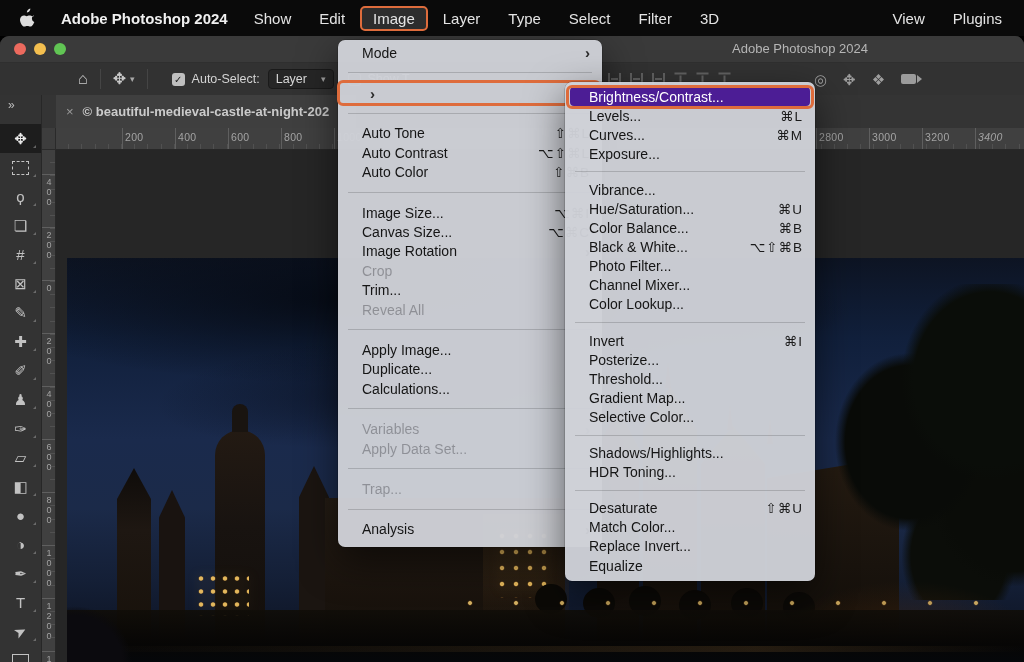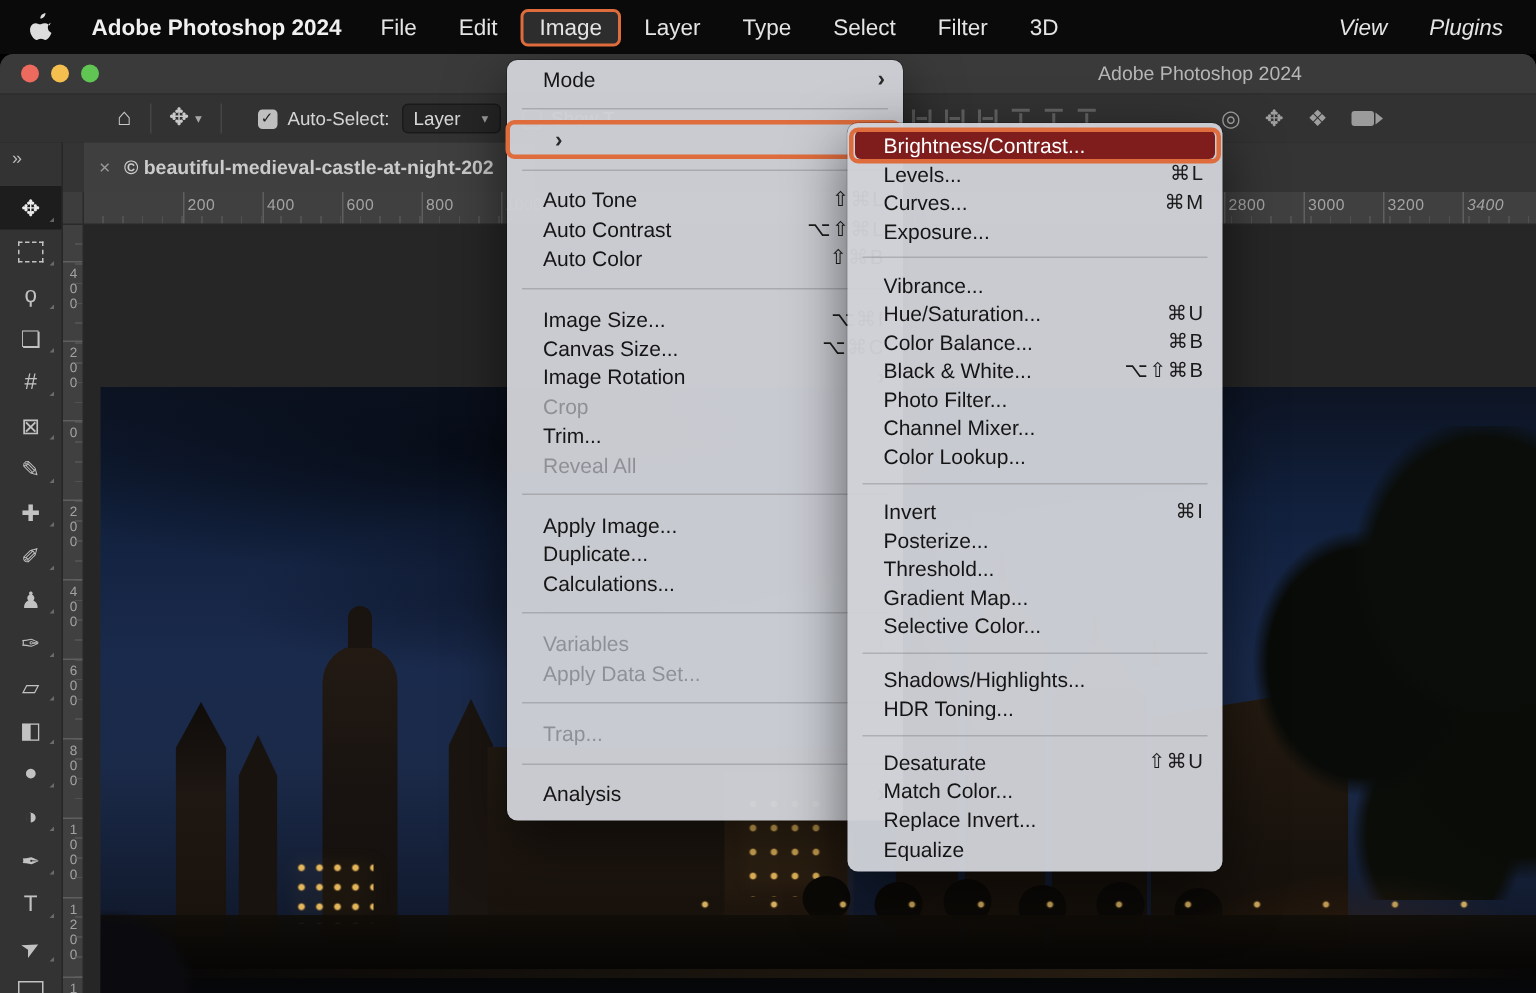--- a/index.html
+++ b/index.html
@@ -10,21 +10,21 @@
 
   
   #menubar{position:absolute;top:0;left:0;right:0;height:36px;background:#0a0a0a;
            display:flex;align-items:center;color:#e4e4e4;font-size:15px;z-index:70;}
   #apple-wrap{margin-left:19px;display:flex;align-items:center;}
   #appname{font-weight:700;color:#f0f0f0;margin-left:25px;margin-right:12px;}
   #mb-left{display:flex;align-items:center;}
   .mb-item{padding:4px 13px;margin:0 1px;border-radius:5px;white-space:nowrap;cursor:default;}
   .mb-item.mb-open{background:#2d2d2d;border:2px solid #de6c3c;padding:2px 11px;}
   .mb-spacer{flex:1;}
-  #mb-right{display:flex;align-items:flex-start;margin-right:8px;font-style:italic;}
+  #mb-right{display:flex;align-items:flex-start;margin-right:8px;}
 
   
   #window{position:absolute;top:36px;left:0;right:0;bottom:0;background:#2c2c2c;
           border-radius:9px 9px 0 0;}
   #titlebar{position:absolute;top:0;left:0;right:0;height:26px;background:#3a3a3a;
             border-radius:9px 9px 0 0;border-bottom:1px solid #2f2f2f;}
   .traffic{position:absolute;top:7px;width:12px;height:12px;border-radius:50%;}
   #tl-red{left:14px;background:#ec6a5e;}
   #tl-yellow{left:34px;background:#f4bf4f;}
   #tl-green{left:54px;background:#61c554;}
@@ -161,39 +161,39 @@
   #adj-menu{left:565px;top:82px;width:250px;padding:5px 0 6px 0;}
   .menu-item{height:19.4px;display:flex;align-items:center;padding:0 12px 0 24px;position:relative;}
   #adj-menu .menu-item{height:19.1px;}
   .mi-label{flex:1;white-space:nowrap;overflow:hidden;}
   .mi-shortcut{margin-left:10px;letter-spacing:1px;font-size:13.5px;color:#1a1a1a;white-space:nowrap;}
   .mi-arrow{margin-left:8px;font-size:15px;font-weight:700;color:#2a2a2a;line-height:1;}
   .menu-item.disabled .mi-label,.menu-item.disabled .mi-shortcut,.menu-item.disabled .mi-arrow{color:rgba(25,25,30,.33);}
   .menu-sep{height:1px;background:rgba(0,0,0,.16);}
   #image-menu .menu-sep{margin:10px 10px;}
   #adj-menu .menu-sep{margin:8px 10px;}
-  .menu-item.highlighted{background:#7f1d1d;color:#fff;border-radius:4px;margin:0 5px;padding:0 7px 0 19px;}
+  .menu-item.highlighted{background:#4c1d95;color:#fff;border-radius:4px;margin:0 5px;padding:0 7px 0 19px;}
   .anno{position:absolute;border:3px solid #de6c3c;border-radius:6px;pointer-events:none;z-index:5;}
   #image-menu .anno{left:-1px;right:1px;top:-3px;bottom:-3px;}
   #adj-menu .anno{left:-4px;right:-4px;top:-2.5px;bottom:-2.5px;}
 </style>
 </head>
 <body>
 
 <div id="app">
 
   <div id="menubar">
     <span id="apple-wrap">
       <svg width="17" height="20" viewBox="0 0 17 20">
         <path fill="#dddddd" d="M11.3 0.6c.1 1-.3 1.9-.9 2.6-.6.7-1.6 1.3-2.5 1.2-.1-.9.4-1.9.9-2.5C9.5 1.2 10.5.7 11.3.6zM14.9 7c-.1.1-2 1.2-2 3.4 0 2.6 2.3 3.5 2.4 3.5 0 .1-.4 1.3-1.2 2.5-.8 1.1-1.6 2.2-2.8 2.2-1.2 0-1.6-.7-3-.7-1.3 0-1.8.7-2.9.7C4.2 18.7 3.3 17.5 2.5 16.4 1 14.1.5 11.4 1.6 9.5c.7-1.2 1.9-2 3.2-2 1.2 0 1.9.7 2.9.7.9 0 1.5-.7 2.9-.7.6 0 2.3.1 3.4 1.5z"></path>
       </svg>
     </span>
     <span id="appname">Adobe Photoshop 2024</span>
     <div id="mb-left">
-        <div class="mb-item">File</div>
+        <div class="mb-item">Show</div>
         <div class="mb-item">Edit</div>
         <div class="mb-item mb-open">Image</div>
         <div class="mb-item">Layer</div>
         <div class="mb-item">Type</div>
         <div class="mb-item">Select</div>
         <div class="mb-item">Filter</div>
         <div class="mb-item">3D</div>
       </div>
     <div class="mb-spacer"></div>
     <div id="mb-right">

